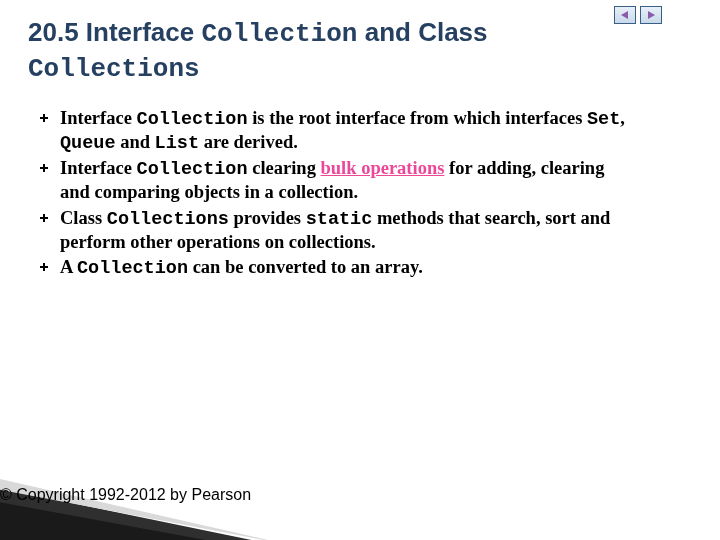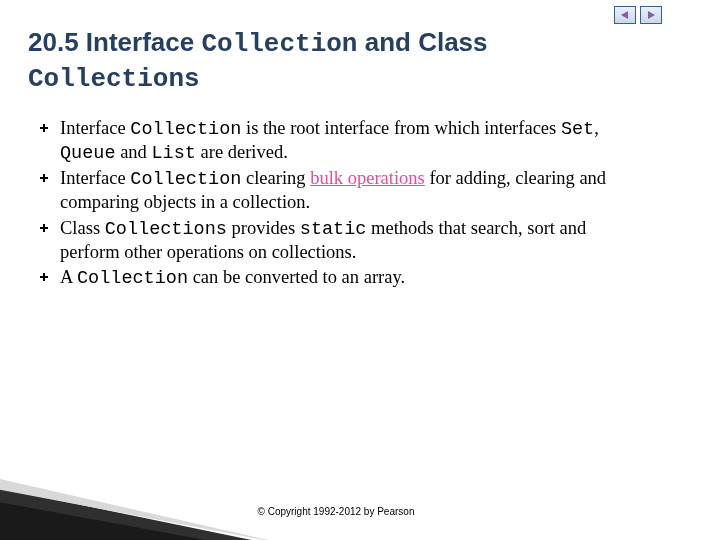--- a/index.html
+++ b/index.html
@@ -10,21 +10,21 @@
     background: #fff;
     font-family: Georgia, "Times New Roman", serif;
     position: relative;
     overflow: hidden;
   }
   .slide {
     width: 672px;
     height: 540px;
     position: relative;
     box-sizing: border-box;
-    padding: 20px 28px 0 28px;
+    padding: 10px 28px 0 28px;
   }
   .title {
     font-family: Verdana, Geneva, sans-serif;
     color: #254061;
     font-size: 26px;
     font-weight: bold;
     line-height: 1.25;
     margin-top: 6px;
     margin-bottom: 22px;
   }
@@ -37,20 +37,21 @@
     padding: 0 6px 0 6px;
     margin: 0;
   }
   .bullets li {
     position: relative;
     padding-left: 26px;
     font-size: 18.5px;
     line-height: 1.25;
     color: #000;
     margin-bottom: 2px;
+    font-weight: bold;
   }
   .bullets li::before {
     content: "";
     position: absolute;
     left: 6px;
     top: 10px;
     width: 8px;
     height: 2px;
     background: #000;
   }
@@ -61,26 +62,25 @@
     top: 7px;
     width: 2px;
     height: 8px;
     background: #000;
   }
   .mono2 {
     font-family: "Courier New", Courier, monospace;
   }
   .copyright {
     position: absolute;
-    bottom: 22px;
+    bottom: 34px;
     left: 0;
     width: 100%;
-    text-align: center;
     font-family: Verdana, Geneva, sans-serif;
-    font-size: 10px;
+    font-size: 16px;
     color: #000;
     line-height: 1.3;
   }
   
   .wedge {
     position: absolute;
     left: -40px;
     bottom: -10px;
     width: 340px;
     height: 150px;

